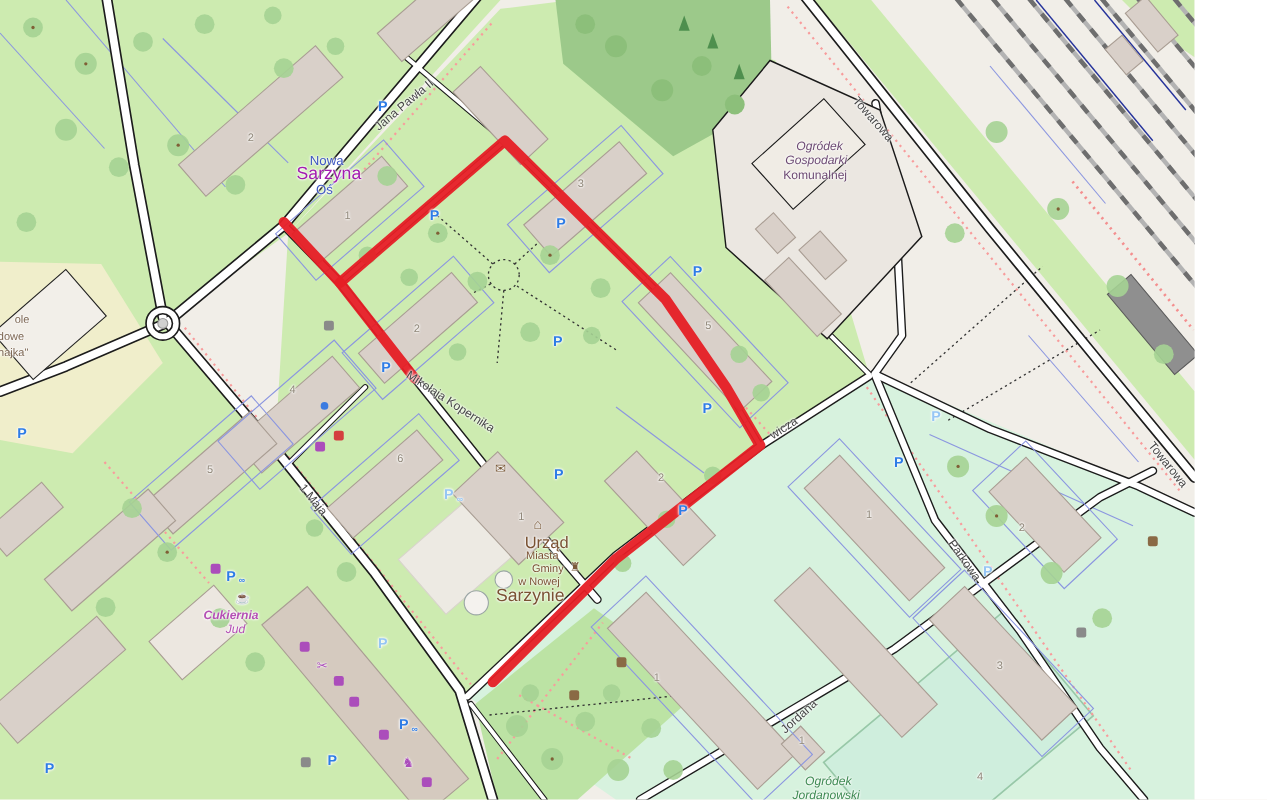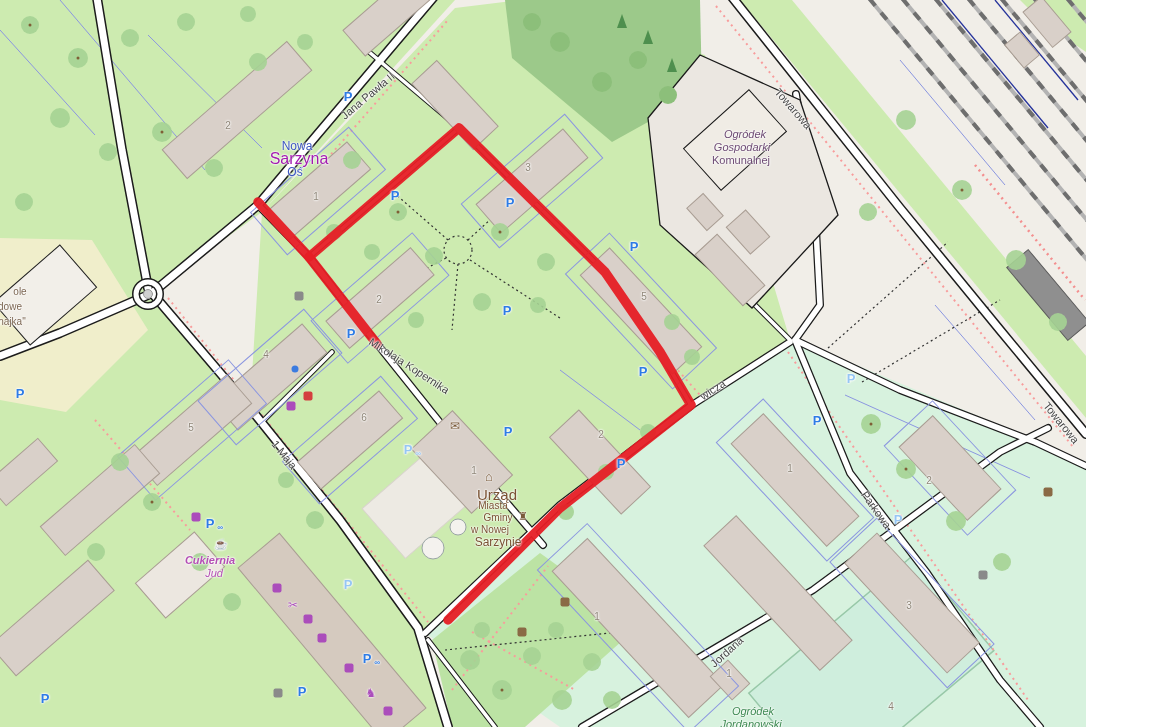--- a/index.html
+++ b/index.html
@@ -405,21 +405,21 @@
       <span class="lbl " style="left: 297px; top: 146px; color: rgb(60, 86, 192); font-size: 12px; font-style: normal;">Nowa</span>
       <span class="lbl " style="left: 299px; top: 159px; color: #a21caf; font-size: 16px; font-style: normal;">Sarzyna</span>
       <span class="lbl " style="left: 295px; top: 172px; color: rgb(60, 86, 192); font-size: 12px; font-style: normal;">Oś</span>
       <span class="lbl " style="left: 745px; top: 134px; color: rgb(109, 74, 115); font-size: 11px; font-style: italic;">Ogródek</span>
       <span class="lbl " style="left: 742px; top: 147px; color: rgb(109, 74, 115); font-size: 11px; font-style: italic;">Gospodarki</span>
       <span class="lbl " style="left: 741px; top: 160px; color: rgb(109, 74, 115); font-size: 11px; ">Komunalnej</span>
       <span class="lbl " style="left: 497px; top: 494px; color: rgb(122, 82, 51); font-size: 15px; font-style: normal;">Urząd</span>
       <span class="lbl " style="left: 493px; top: 506px; color: rgb(122, 82, 51); font-size: 10px; font-style: normal;">Miasta</span>
       <span class="lbl " style="left: 498px; top: 518px; color: rgb(122, 82, 51); font-size: 10px; font-style: normal;">Gminy</span>
       <span class="lbl " style="left: 490px; top: 530px; color: rgb(122, 82, 51); font-size: 10px; font-style: normal;">w Nowej</span>
-      <span class="lbl " style="left: 498px; top: 542px; color: rgb(122, 82, 51); font-size: 12px; font-style: normal;">Sarzynie</span>
+      <span class="lbl " style="left: 482px; top: 542px; color: rgb(122, 82, 51); font-size: 16px; font-style: normal;">Sarzynie</span>
       <span class="lbl " style="left: 210px; top: 560px; color: rgb(180, 79, 180); font-size: 11px; font-style: italic; font-weight: bold;">Cukiernia</span>
       <span class="lbl " style="left: 214px; top: 573px; color: rgb(180, 79, 180); font-size: 11px; font-style: italic;">Jud</span>
       <span class="lbl " style="left: 753px; top: 711px; color: rgb(62, 138, 82); font-size: 11px; font-style: italic;">Ogródek</span>
       <span class="lbl " style="left: 751px; top: 724px; color: rgb(62, 138, 82); font-size: 11px; font-style: italic;">Jordanowski</span>
       <span class="lbl " style="left: 8px; top: 292px; color: rgb(124, 102, 82); font-size: 10px; font-style: normal; margin-left: 12px;">ole</span>
       <span class="lbl " style="left: 10px; top: 307px; color: rgb(124, 102, 82); font-size: 10px; font-style: normal;">dowe</span>
       <span class="lbl " style="left: 12px; top: 322px; color: rgb(124, 102, 82); font-size: 10px; font-style: normal;">najka"</span>
       <span class="lbl bnum" style="left: 228px; top: 126px;">2</span>
       <span class="lbl bnum" style="left: 316px; top: 197px;">1</span>
       <span class="lbl bnum" style="left: 528px; top: 168px;">3</span>

